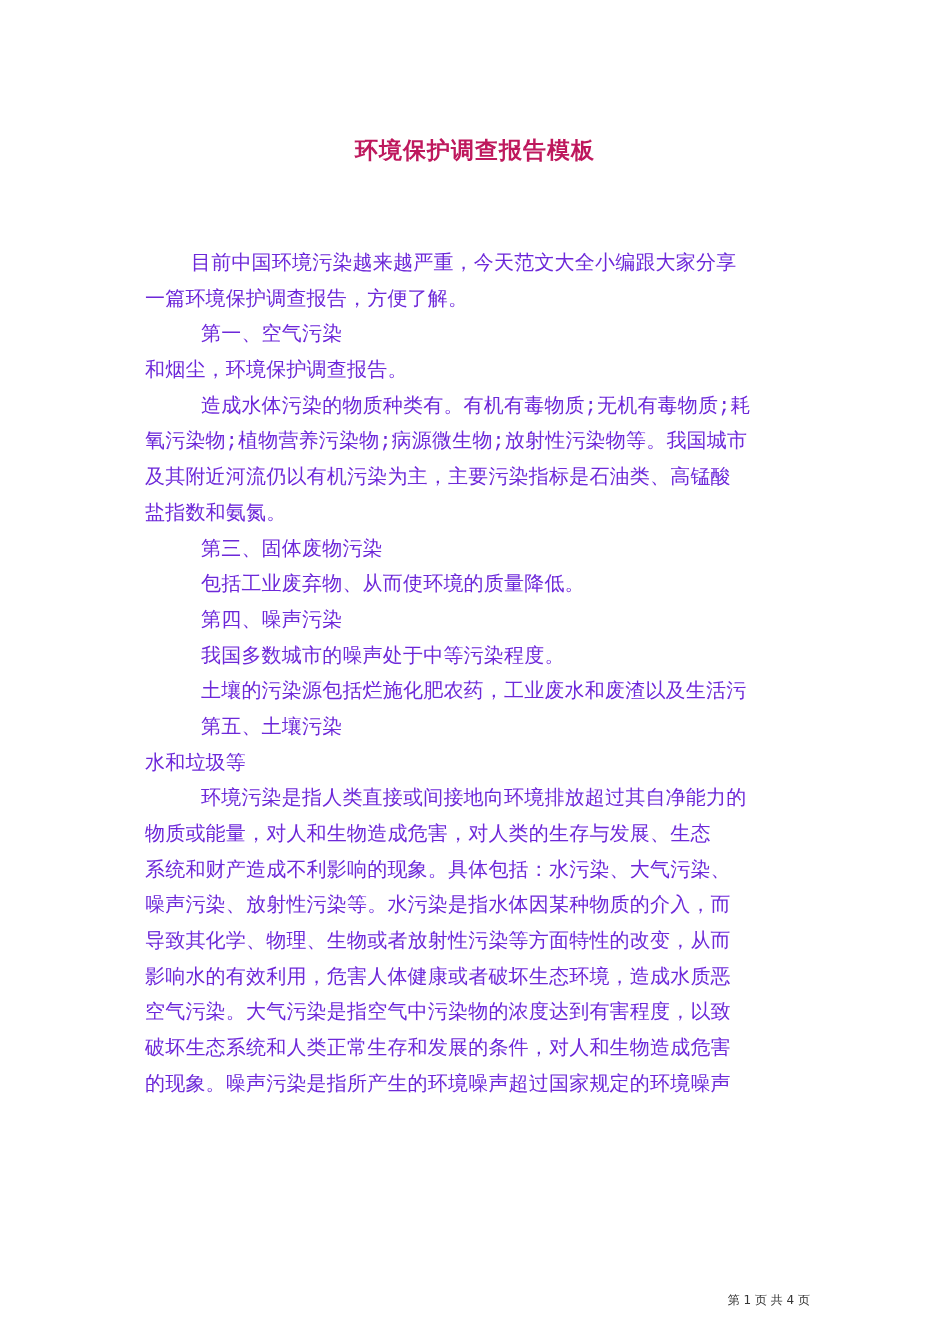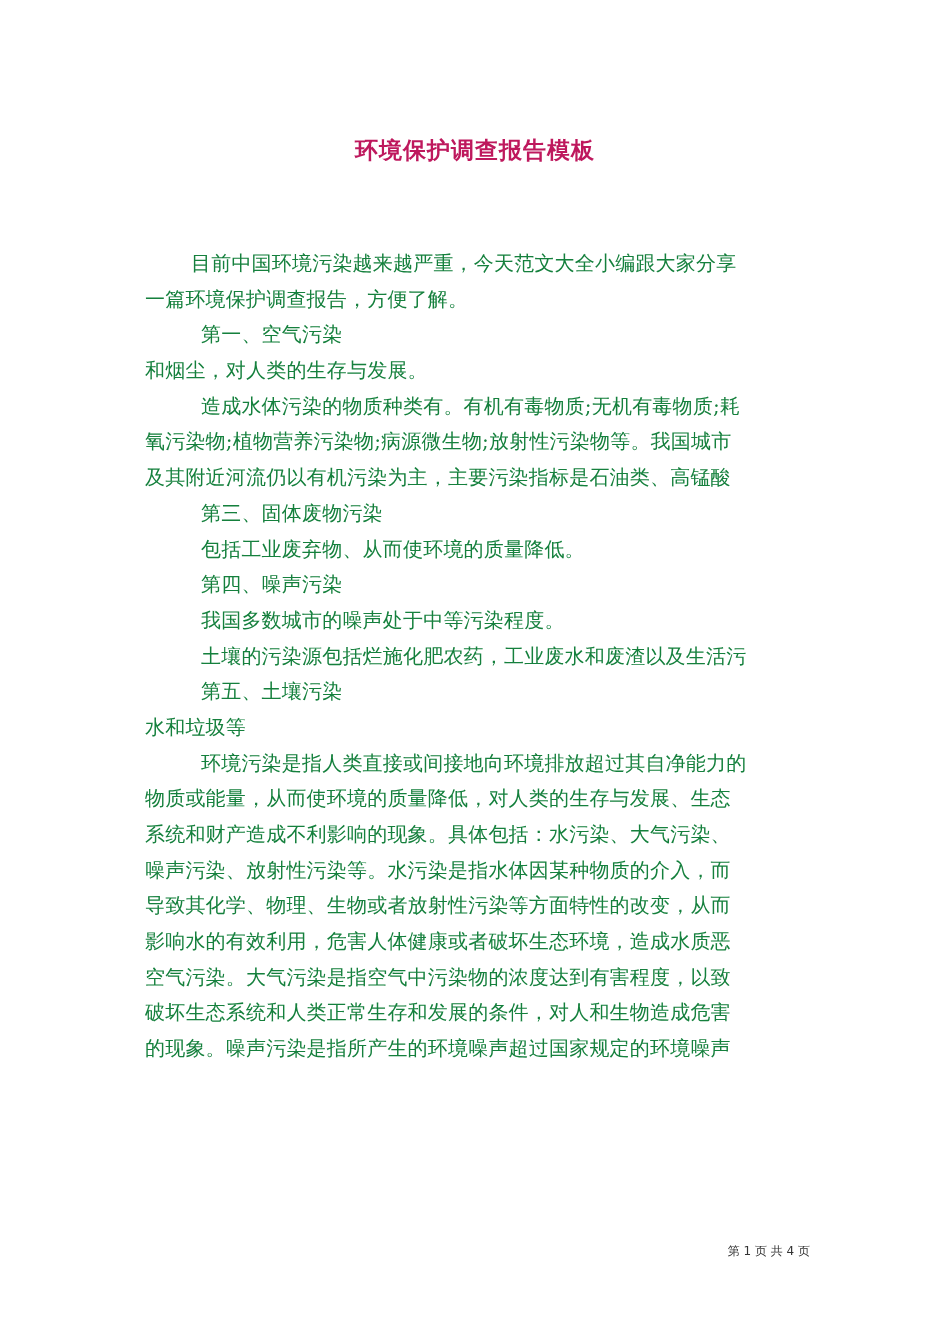--- a/index.html
+++ b/index.html
@@ -39,58 +39,60 @@
     left: 145px;
     top: 246px;
     width: 665px;
   }
   .line {
     font-size: 20px;
     line-height: 35.7px;
     height: 35.7px;
     white-space: nowrap;
     letter-spacing: 0.2px;
-    color: #15803d;
+    color: #6d28d9;
+    font-family: Liberation Mono, monospace;
   }
   .indent { padding-left: 56px; }
   .indent-small { padding-left: 46px; }
   .footer {
     position: absolute;
     left: 700px;
-    top: 1243px;
+    top: 1292px;
     width: 110px;
     text-align: right;
     font-family: "DejaVu Sans", "Liberation Sans", sans-serif;
     font-size: 12px;
     color: #333333;
   }
 </style>
 </head>
 <body>
 
 <div class="page">
   <div class="title" style="color: #be185d;">环境保护调查报告模板</div>
 
   <div class="body">
     <div class="line indent-small">目前中国环境污染越来越严重，今天范文大全小编跟大家分享</div>
     <div class="line">一篇环境保护调查报告，方便了解。</div>
     <div class="line indent">第一、空气污染</div>
-    <div class="line">和烟尘，对人类的生存与发展。</div>
+    <div class="line">和烟尘，环境保护调查报告。</div>
     <div class="line indent">造成水体污染的物质种类有。有机有毒物质;无机有毒物质;耗</div>
     <div class="line">氧污染物;植物营养污染物;病源微生物;放射性污染物等。我国城市</div>
     <div class="line">及其附近河流仍以有机污染为主，主要污染指标是石油类、高锰酸</div>
+    <div class="line">盐指数和氨氮。</div>
     <div class="line indent">第三、固体废物污染</div>
     <div class="line indent">包括工业废弃物、从而使环境的质量降低。</div>
     <div class="line indent">第四、噪声污染</div>
     <div class="line indent">我国多数城市的噪声处于中等污染程度。</div>
     <div class="line indent">土壤的污染源包括烂施化肥农药，工业废水和废渣以及生活污</div>
     <div class="line indent">第五、土壤污染</div>
     <div class="line">水和垃圾等</div>
     <div class="line indent">环境污染是指人类直接或间接地向环境排放超过其自净能力的</div>
-    <div class="line">物质或能量，从而使环境的质量降低，对人类的生存与发展、生态</div>
+    <div class="line">物质或能量，对人和生物造成危害，对人类的生存与发展、生态</div>
     <div class="line">系统和财产造成不利影响的现象。具体包括：水污染、大气污染、</div>
     <div class="line">噪声污染、放射性污染等。水污染是指水体因某种物质的介入，而</div>
     <div class="line">导致其化学、物理、生物或者放射性污染等方面特性的改变，从而</div>
     <div class="line">影响水的有效利用，危害人体健康或者破坏生态环境，造成水质恶</div>
     <div class="line">空气污染。大气污染是指空气中污染物的浓度达到有害程度，以致</div>
     <div class="line">破坏生态系统和人类正常生存和发展的条件，对人和生物造成危害</div>
     <div class="line">的现象。噪声污染是指所产生的环境噪声超过国家规定的环境噪声</div>
   </div>
 
   <div class="footer">第 1 页 共 4 页</div>

